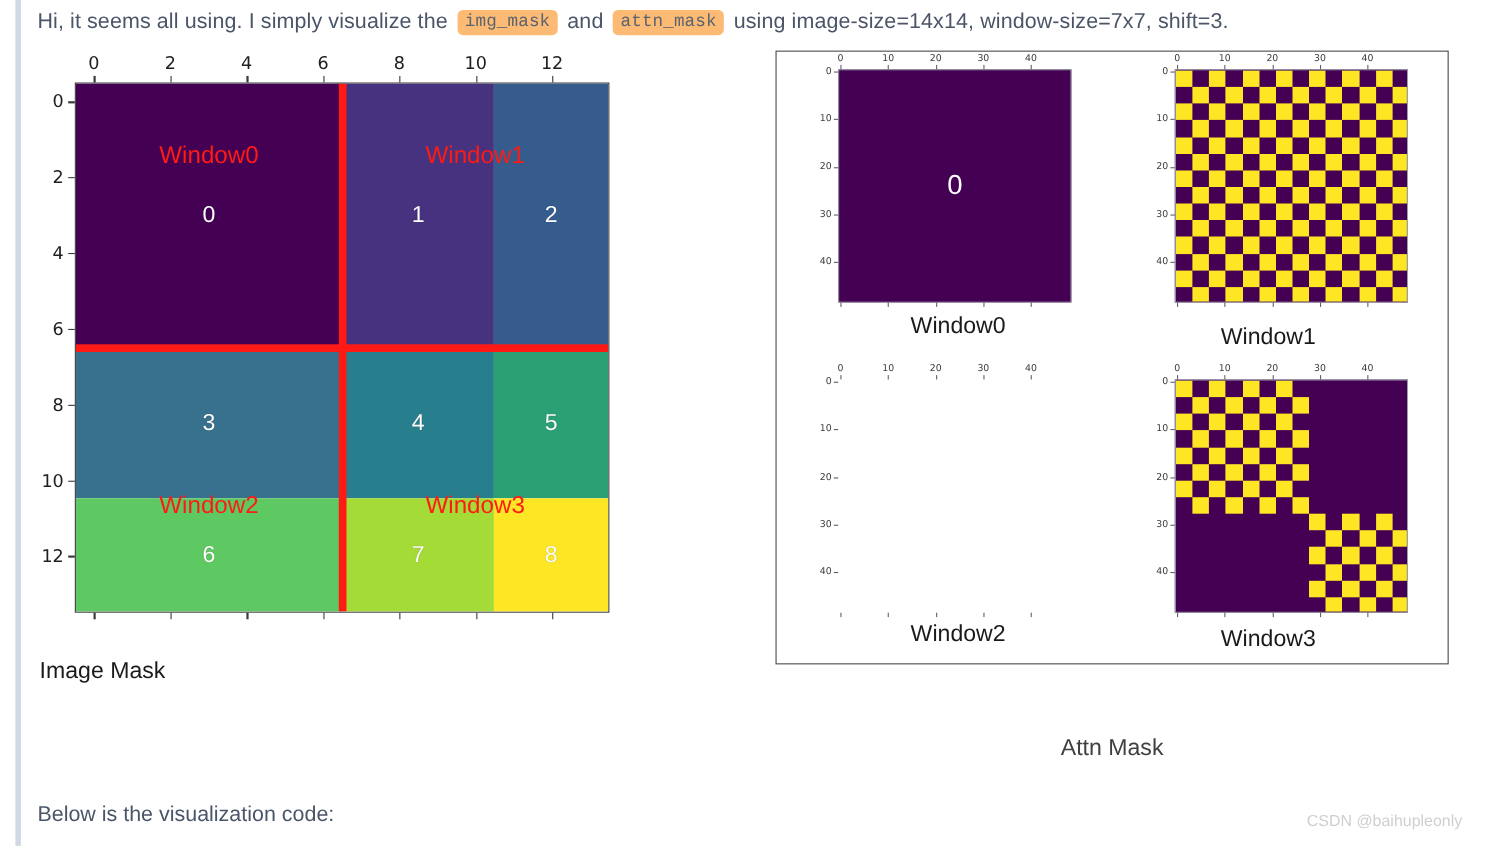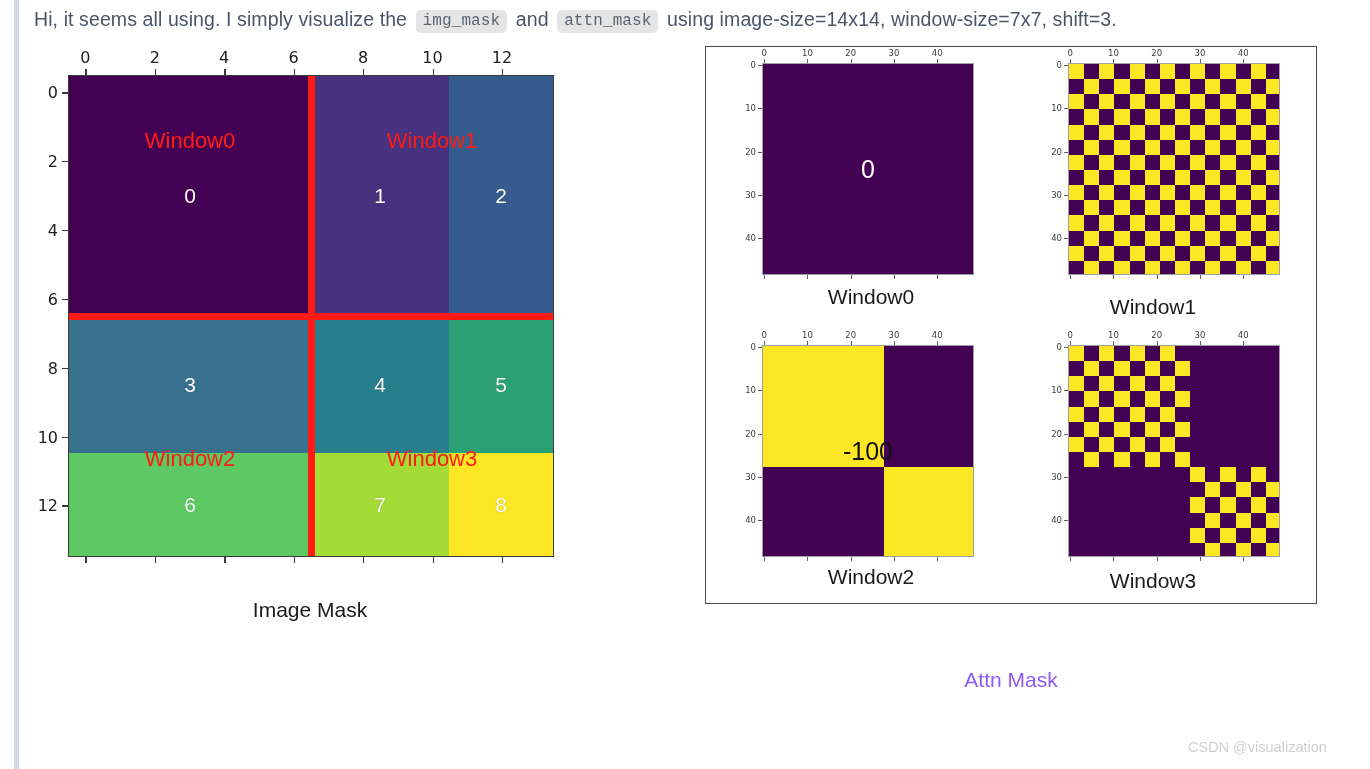--- a/index.html
+++ b/index.html
@@ -20,21 +20,21 @@
 
   
   .headline {
     position: absolute; left: 34px; top: 8px; width: 1300px;
     font-size: 19.5px; color: #4a5568; white-space: nowrap;
     letter-spacing: .1px;
   }
   .headline .chip {
     font-family: "Liberation Mono", monospace;
     font-size: 16px;
-    background: #e5e5e5;
+    background: #fdba74;
     color: #5a6570;
     border-radius: 5px;
     padding: 2px 7px 3px 7px;
     margin: 0 3px;
     position: relative; top: -1px;
   }
 
   
   .footline {
     position: absolute; left: 34px; top: 729px;
@@ -85,22 +85,22 @@
   .tick-x { width: 1.4px; height: 6px; }
   .tick-y { height: 1.4px; width: 6px; }
   .ticklbl {
     position: absolute; font-size: 16px; color: #202020;
     white-space: nowrap; font-family: "DejaVu Sans", sans-serif;
   }
   .ticklbl.x { transform: translate(-50%, -100%); }
   .ticklbl.y { transform: translate(-100%, -50%); }
 
   .fig-caption {
-    position: absolute; text-align: center; width: 100%;
-    font-size: 21px; color: #1a1a1a; line-height: 1.55;
+    position: absolute; width: 100%;
+    font-size: 21px; color: #1a1a1a; line-height: 1.55; padding-left: 36px;
   }
 
   
   
   
   #attn-panel {
     position: absolute; left: 705px; top: 46px; width: 612px; height: 558px;
     border: 1.5px solid #4a4a4a; background: #fff;
   }
   .attn-axes {
@@ -122,21 +122,21 @@
   .mini-tick-y { height: 1px; width: 4px; }
   .mini-lbl {
     position: absolute; font-size: 8.5px; color: #3c3c3c;
     font-family: "DejaVu Sans", sans-serif; white-space: nowrap;
   }
   .mini-lbl.x { transform: translate(-50%,-100%); }
   .mini-lbl.y { transform: translate(-100%,-50%); }
 
   #attn-caption {
     position: absolute; left: 705px; top: 668px; width: 612px;
-    text-align: center; font-size: 21px; color: #8b5cf6;
+    text-align: center; font-size: 21px; color: #404040;
   }
 
   .blk { position: absolute; }
 </style>
 </head>
 <body>
 
 <div id="root">
 
   <div class="rail"></div>
@@ -383,26 +383,20 @@
       <div class="mini-lbl y" style="top: 18.1633px; left: 356px;">0</div>
       <div class="mini-tick mini-tick-y" style="top: 61.4286px; left: 358px;"></div>
       <div class="mini-lbl y" style="top: 61.4286px; left: 356px;">10</div>
       <div class="mini-tick mini-tick-y" style="top: 104.694px; left: 358px;"></div>
       <div class="mini-lbl y" style="top: 104.694px; left: 356px;">20</div>
       <div class="mini-tick mini-tick-y" style="top: 147.959px; left: 358px;"></div>
       <div class="mini-lbl y" style="top: 147.959px; left: 356px;">30</div>
       <div class="mini-tick mini-tick-y" style="top: 191.224px; left: 358px;"></div>
       <div class="mini-lbl y" style="top: 191.224px; left: 356px;">40</div>
       <div class="attn-title" style="left: 282px; top: 248px; width: 330px;">Window1</div>
-      <div class="attn-axes" style="left: 56px; top: 298px; width: 212px; height: 212px;">
-        <div class="blk" style="left: 0px; top: 0px; width: 212px; height: 212px; background: rgb(68, 1, 84);"></div>
-        <div class="blk" style="left: 0px; top: 0px; width: 121.143px; height: 121.143px; background: rgb(253, 231, 37);"></div>
-        <div class="blk" style="left: 121.143px; top: 121.143px; width: 90.8571px; height: 90.8571px; background: rgb(253, 231, 37);"></div>
-        <div class="attn-val" style="left: 50%; top: 50%; color: rgb(17, 17, 17);">-100</div>
-      </div>
       <div class="mini-tick mini-tick-x" style="left: 58.1633px; top: 294px;"></div>
       <div class="mini-lbl x" style="left: 58.1633px; top: 293px;">0</div>
       <div class="mini-tick mini-tick-x" style="left: 58.1633px; top: 510px;"></div>
       <div class="mini-tick mini-tick-x" style="left: 101.429px; top: 294px;"></div>
       <div class="mini-lbl x" style="left: 101.429px; top: 293px;">10</div>
       <div class="mini-tick mini-tick-x" style="left: 101.429px; top: 510px;"></div>
       <div class="mini-tick mini-tick-x" style="left: 144.694px; top: 294px;"></div>
       <div class="mini-lbl x" style="left: 144.694px; top: 293px;">20</div>
       <div class="mini-tick mini-tick-x" style="left: 144.694px; top: 510px;"></div>
       <div class="mini-tick mini-tick-x" style="left: 187.959px; top: 294px;"></div>
@@ -497,15 +491,16 @@
       <div class="mini-tick mini-tick-y" style="top: 386.694px; left: 358px;"></div>
       <div class="mini-lbl y" style="top: 386.694px; left: 356px;">20</div>
       <div class="mini-tick mini-tick-y" style="top: 429.959px; left: 358px;"></div>
       <div class="mini-lbl y" style="top: 429.959px; left: 356px;">30</div>
       <div class="mini-tick mini-tick-y" style="top: 473.224px; left: 358px;"></div>
       <div class="mini-lbl y" style="top: 473.224px; left: 356px;">40</div>
       <div class="attn-title" style="left: 282px; top: 522px; width: 330px;">Window3</div>
     </div>
   <div id="attn-caption">Attn Mask</div>
 
-  <div class="watermark">CSDN @visualization</div>
+  <div class="footline">Below is the visualization code:</div>
+  <div class="watermark">CSDN @baihupleonly</div>
 
 </div>
 
 </body></html>

